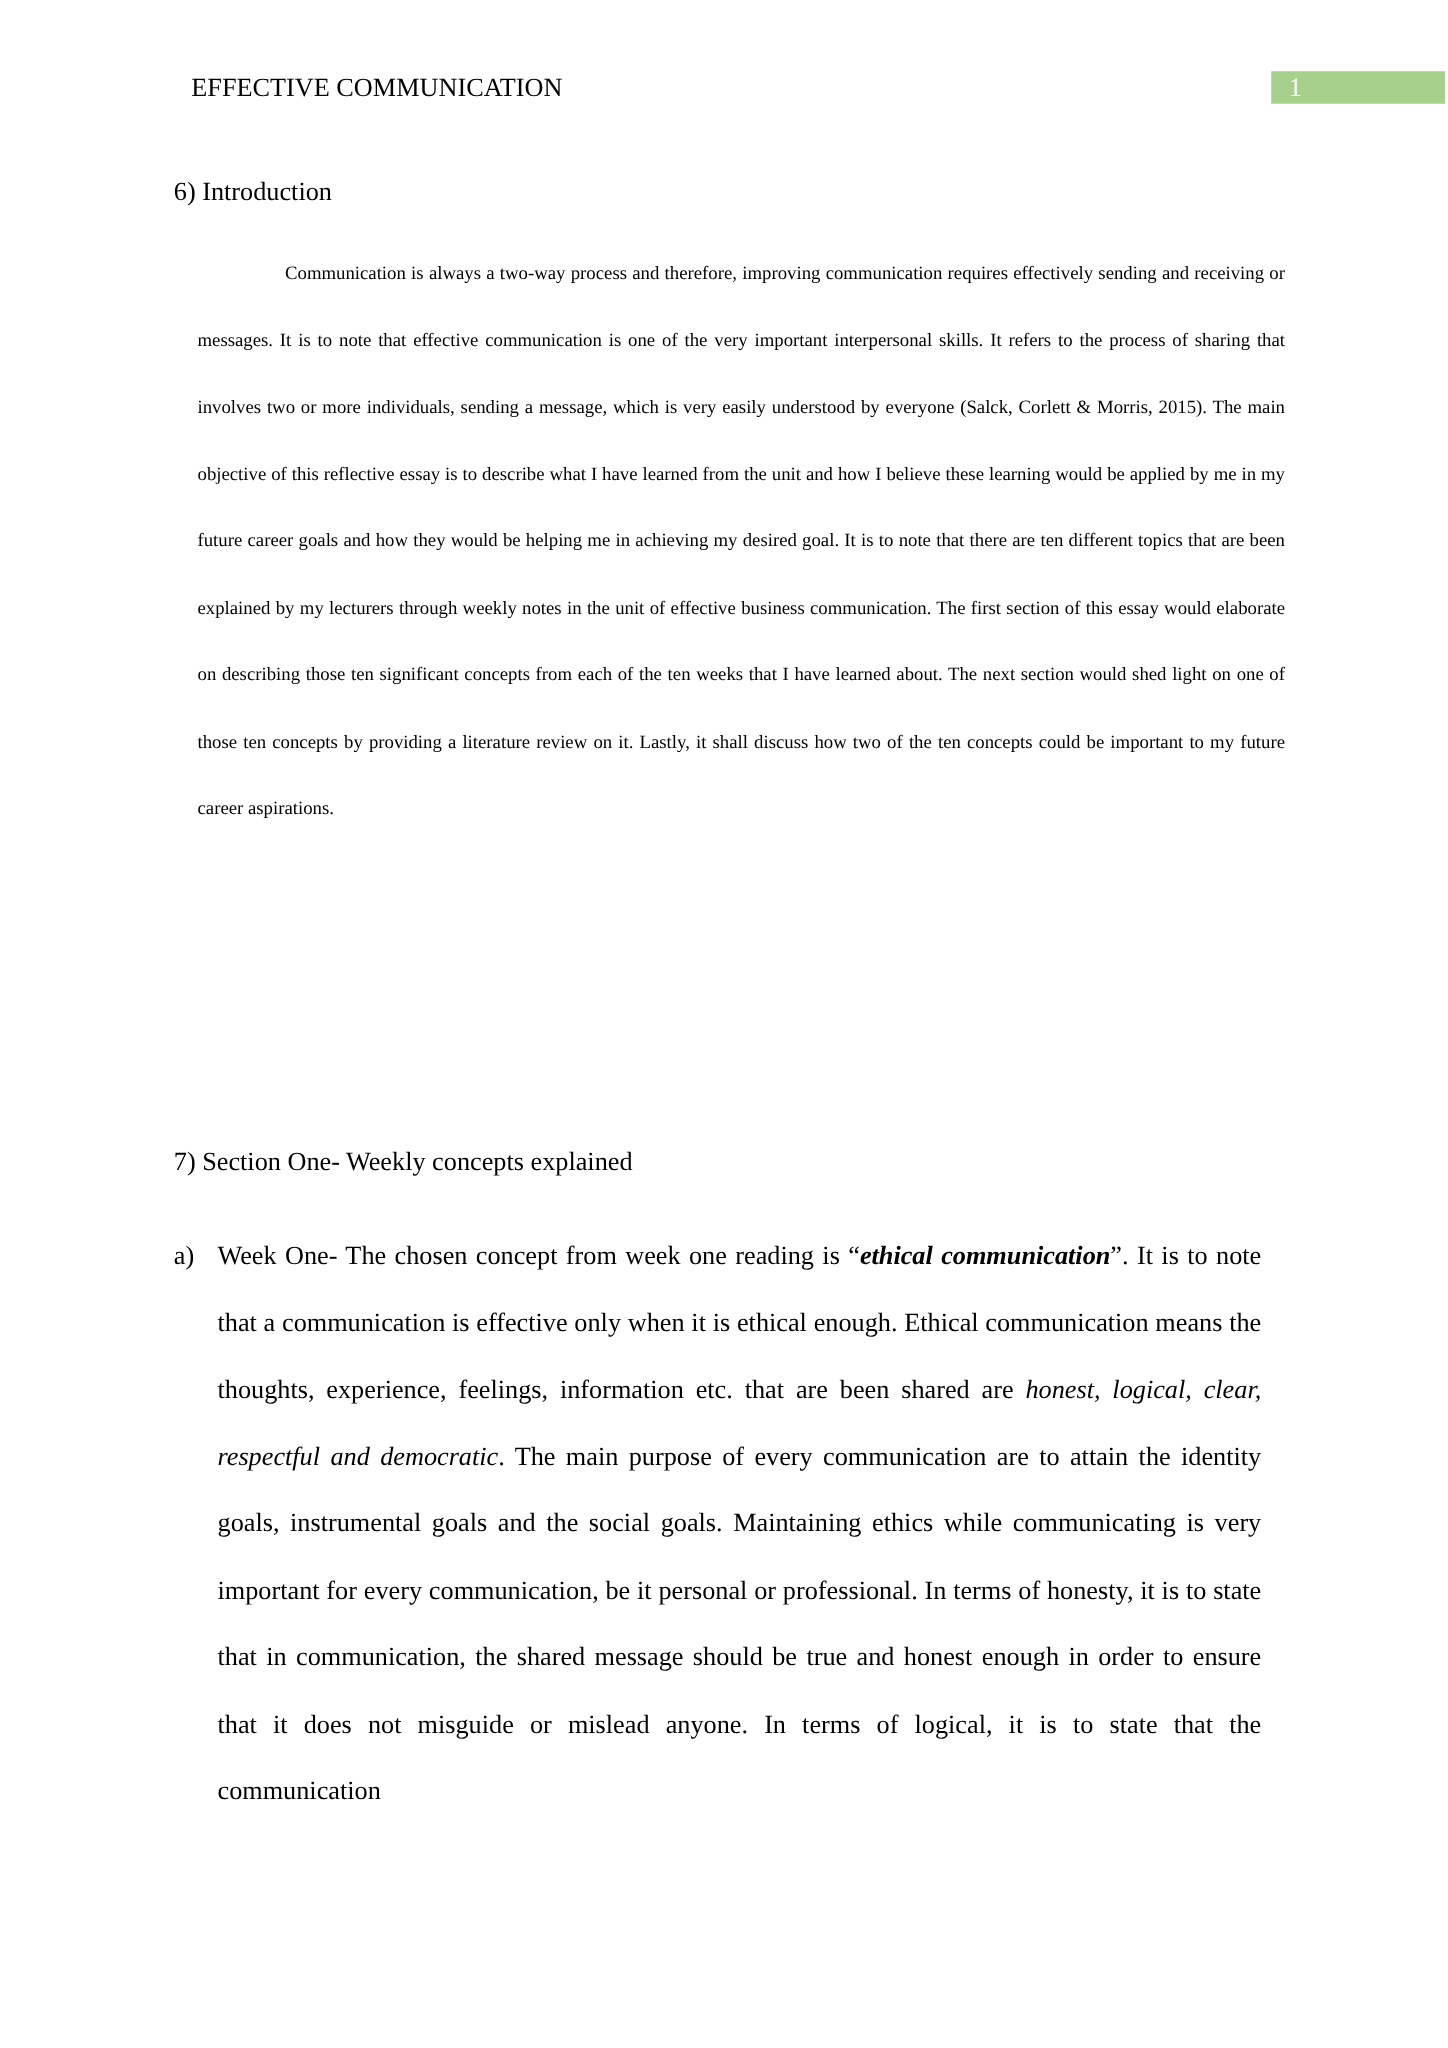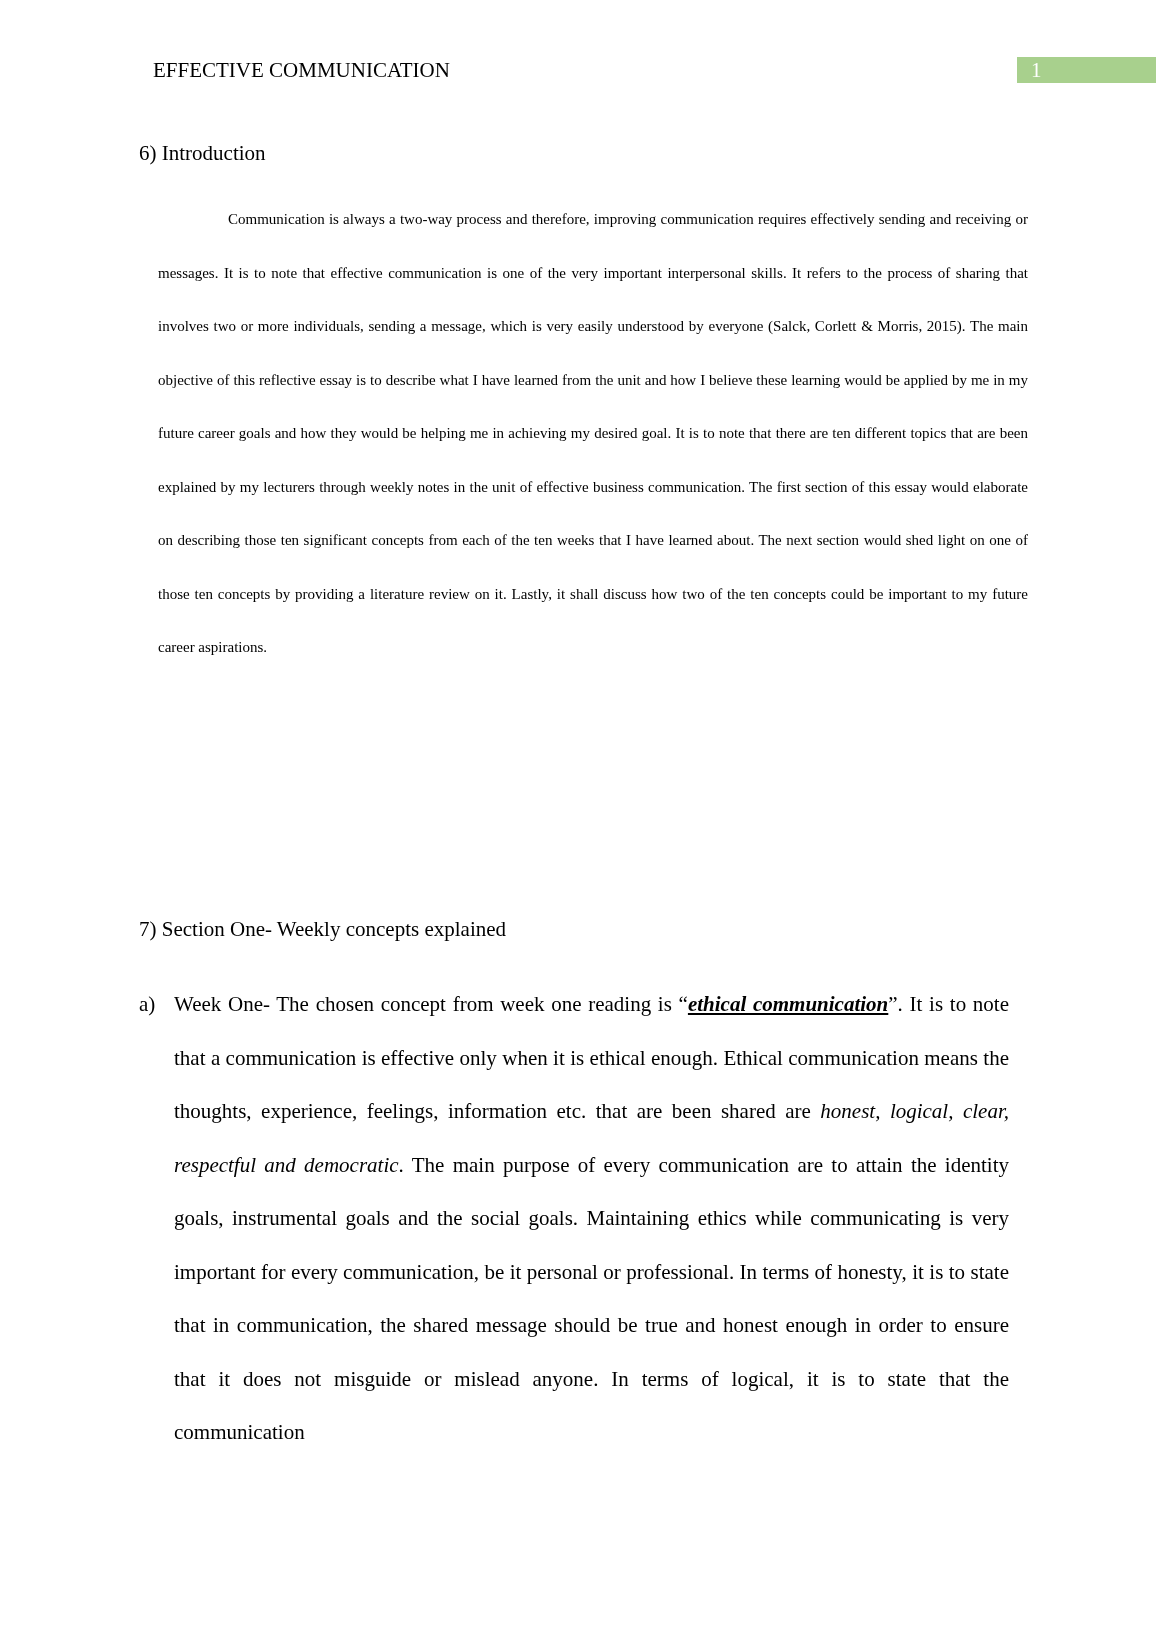--- a/index.html
+++ b/index.html
@@ -8,21 +8,21 @@
   .header-title { position: absolute; left: 153px; top: 57px; font-size: 21px; line-height: 26px; letter-spacing: 0; }
   .page-num-box { position: absolute; left: 1017px; top: 57px; width: 139px; height: 26px; background: #a8d08d; }
   .page-num { position: absolute; left: 14px; top: 0; font-size: 21px; line-height: 26px; color: #ffffff; }
   .heading { position: absolute; left: 139px; font-size: 21px; line-height: 26px; }
   .para { position: absolute; left: 152px; width: 870px; font-size: 15px; line-height: 53.5px;
           text-align: justify; margin: 6px; }
   .para .indent { display: inline-block; width: 70px; }
   .list { position: absolute; left: 139px; width: 870px; top: 978px; font-size: 21px; line-height: 53.5px; }
   .list-marker { position: absolute; left: 0; top: 0; }
   .list-body { margin-left: 35px; text-align: justify; }
-  .em-bold { font-weight: bold; font-style: italic; text-decoration: underline; }
+  .em-bold { font-weight: bold; font-style: italic; }
   .em { font-style: italic; }
 </style>
 </head>
 <body>
 
 <div>
   <div class="header-title">EFFECTIVE COMMUNICATION</div>
   <div class="page-num-box">
     <span class="page-num">1</span>
   </div>

